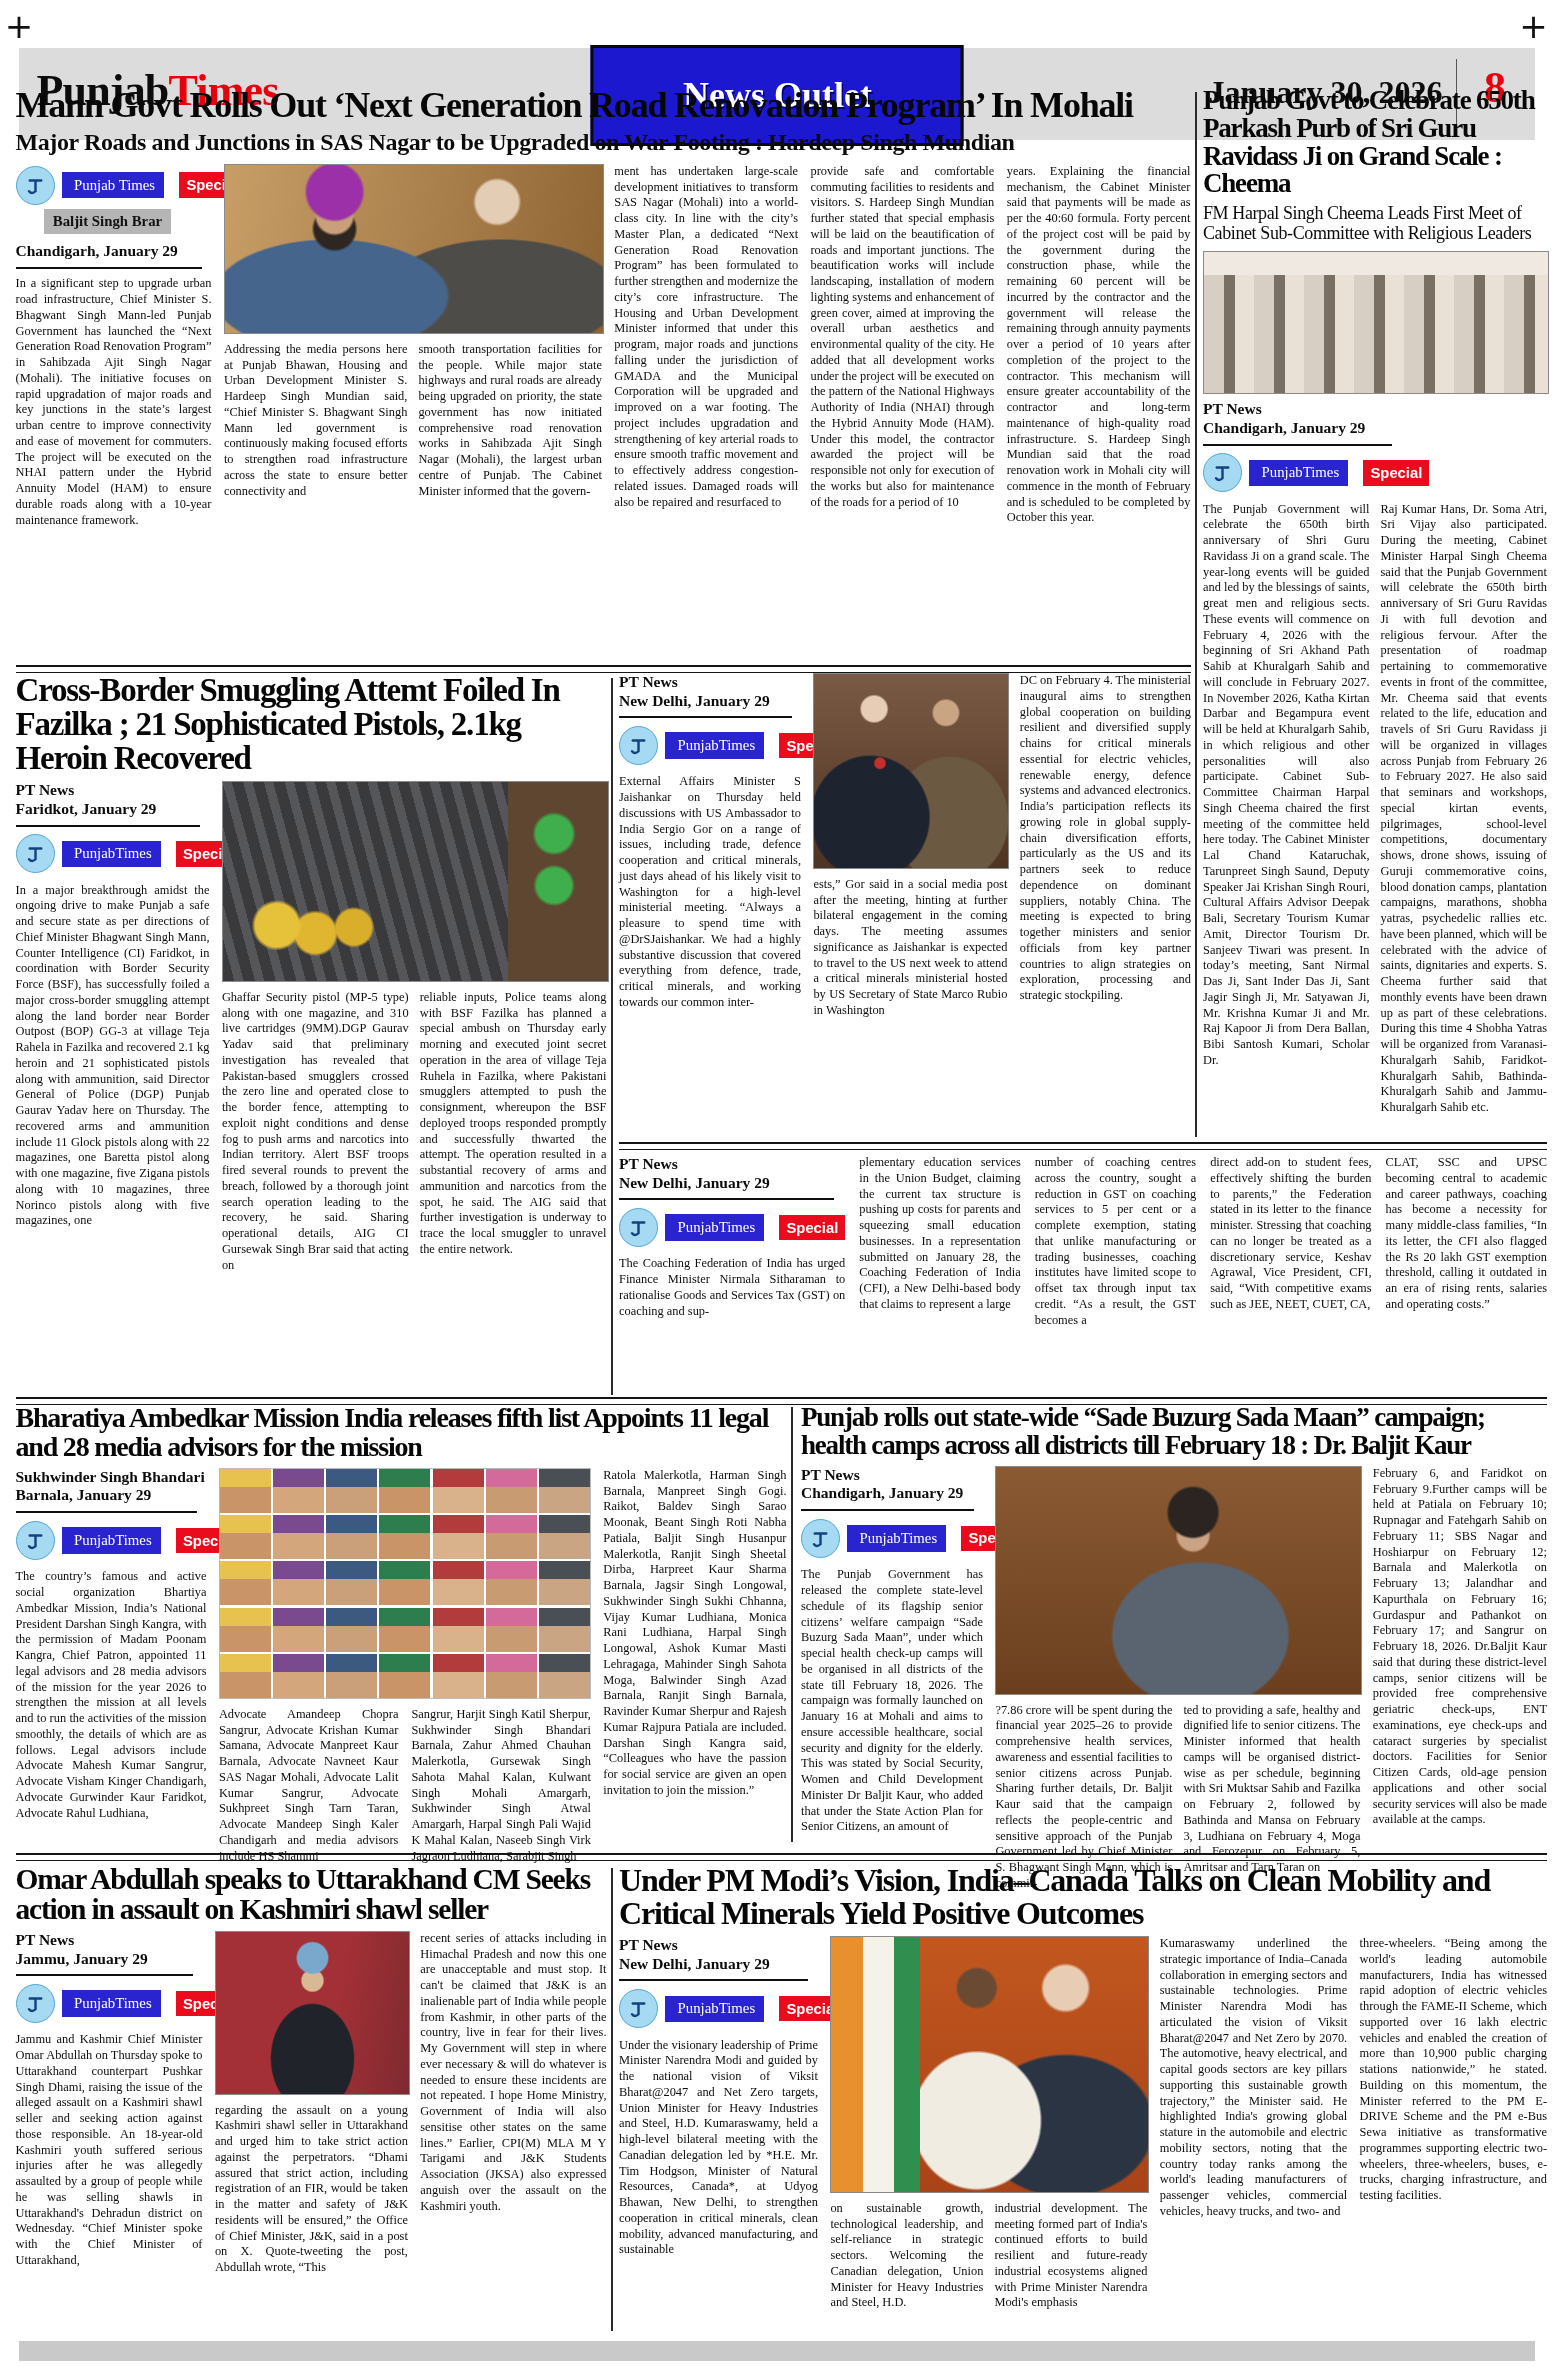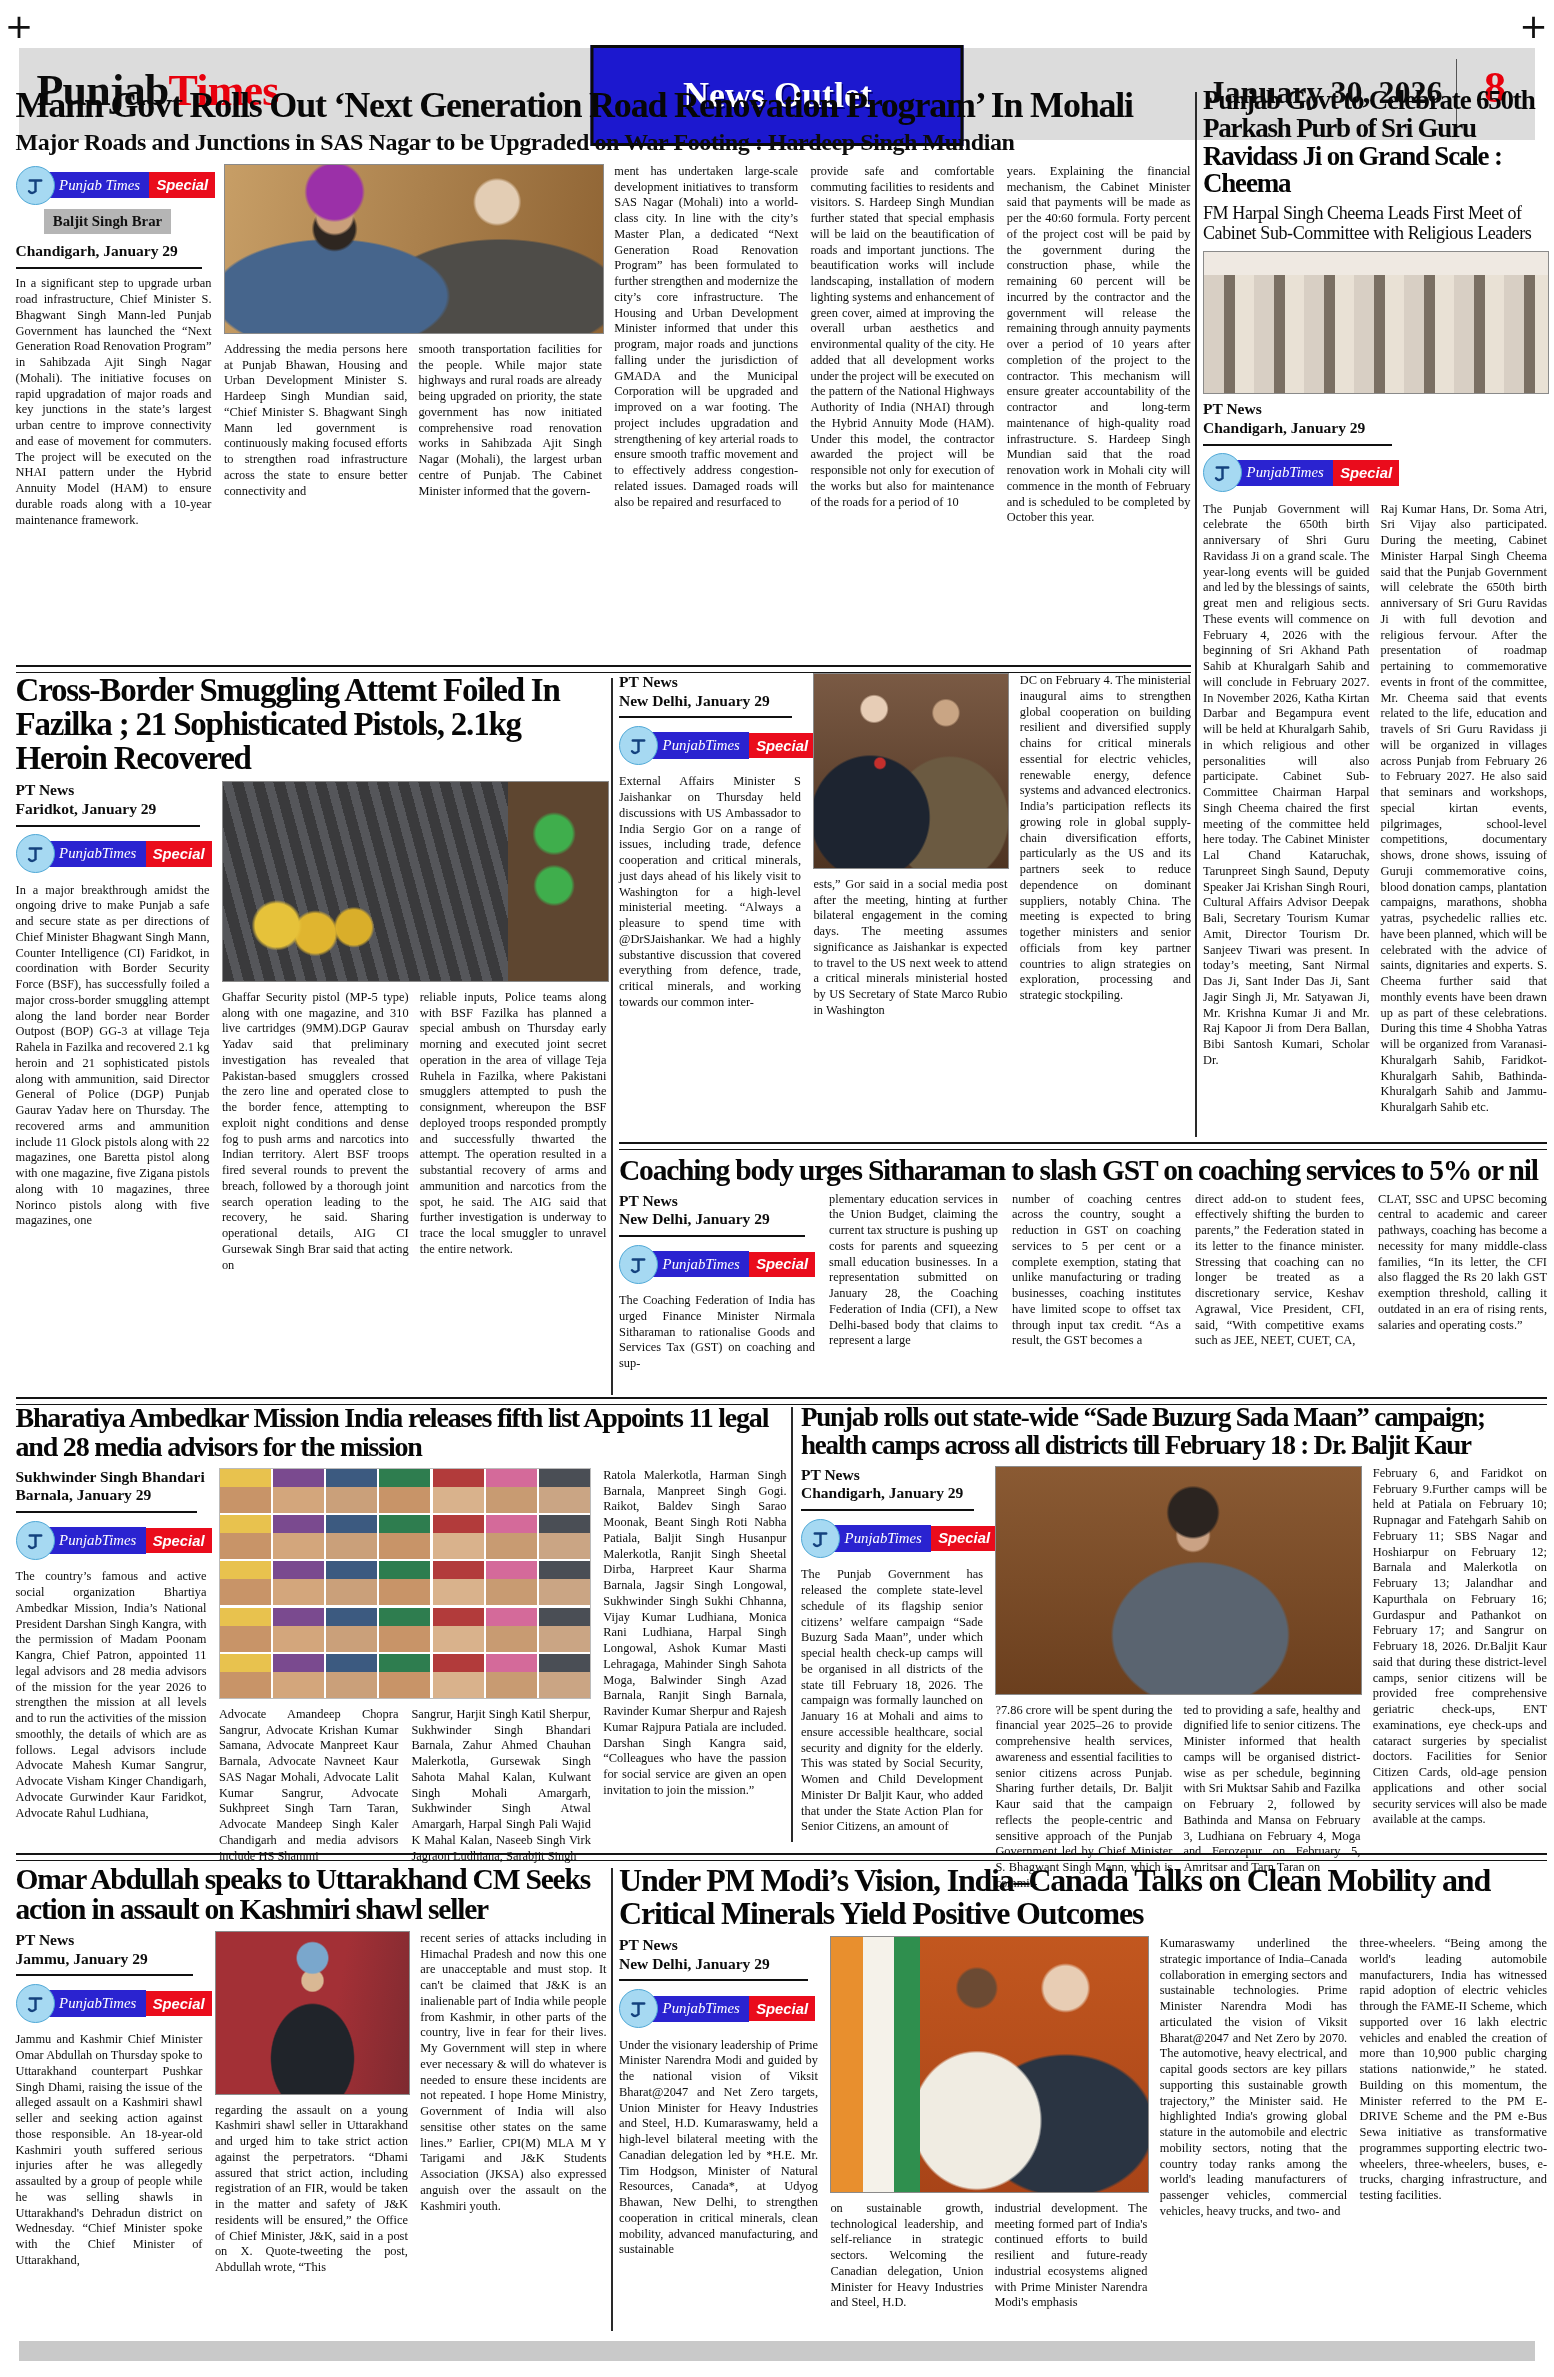--- a/index.html
+++ b/index.html
@@ -17,21 +17,21 @@
   .mh-sep{position:absolute;right:78px;top:11px;width:1.6px;height:70px;background:#555;}
   .mh-page{position:absolute;right:29.5px;top:14px;font-size:44px;font-weight:bold;color:#e8000d;}
   
   .art{position:absolute;}
   .hl{font-weight:bold;color:#070707;letter-spacing:-1.2px;line-height:1.03;margin:0 0 6.2px 0;}
   .sub{font-weight:bold;letter-spacing:-0.4px;line-height:1.08;margin:0 0 7.8px 0;}
   .row{display:flex;gap:12.4px;align-items:flex-start;}
   .txt{text-align:justify;font-size:12.4px;line-height:1.27;color:#0d0d0d;}
   .pt{font-size:15.5px;font-weight:bold;line-height:1.2;}
   .rule{border-bottom:2.3px solid #101010;margin:6.2px 0 7.8px 0;width:95%;}
-  .badge{display:flex;align-items:center;gap:0;margin:1.6px 0 9.3px 0;font-style:italic;}
+  .badge{display:flex;align-items:center;gap:15px;margin:1.6px 0 9.3px 0;}
   .ptlogo{width:37px;height:37px;border-radius:50%;background:#a6d9f2;border:1.6px solid #4fa8d6;
         flex:0 0 auto;display:flex;align-items:center;justify-content:center;margin-right:-7.8px;z-index:2;}
   .bb{background:#2a23d0;color:#fff;font-size:14.8px;padding:4.7px 9.3px 4.7px 12.4px;white-space:nowrap;}
   .bs{background:#ea0c1c;color:#fff;font-size:14.8px;font-weight:bold;padding:4.7px 7px;
         font-family:"Liberation Sans",sans-serif;white-space:nowrap;}
   .author{background:#b5b5b5;color:#111;font-weight:bold;font-size:14.8px;padding:3.9px 9.3px;margin:-4.7px 0 7.8px 28px;width:fit-content;}
   .photo{border:0.8px solid #8a8a8a;width:100%;}
   
   .ph-mann{height:168px;background:
     radial-gradient(circle at 29% 16%, #9b30a8 0 9%, rgba(0,0,0,0) 10%),
@@ -215,21 +215,20 @@
       </div>
       <div style="width:194px;flex:0 0 auto;">
         <div class="photo ph-shake"></div>
         <div class="txt" style="margin-top:7.8px;">ests,” Gor said in a social media post after the meeting, hinting at further bilateral engagement in the coming days. The meeting assumes significance as Jaishankar is expected to travel to the US next week to attend a critical minerals ministerial hosted by US Secretary of State Marco Rubio in Washington</div>
       </div>
       <div class="txt" style="flex:1;">DC on February 4. The ministerial inaugural aims to strengthen global cooperation on building resilient and diversified supply chains for critical minerals essential for electric vehicles, renewable energy, defence systems and advanced electronics. India’s participation reflects its growing role in global supply-chain diversification efforts, particularly as the US and its partners seek to reduce dependence on dominant suppliers, notably China. The meeting is expected to bring together ministers and senior officials from key partner countries to align strategies on exploration, processing and strategic stockpiling.</div>
     </div>
   </section>
 
   <section class="art" style="left:619px;top:1155px;width:928px;height:241px;">
-    <h1 class="hl" style="font-size:29.5px;">Coaching body urges Sitharaman to slash GST on coaching services to 5% or nil</h1>
     <div class="row" style="gap:14px;">
       <div style="flex:1;">
         <div class="pt">PT News</div>
         <div class="pt">New Delhi, January 29</div>
         <div class="rule"></div>
         <div class="badge">
           <span class="ptlogo">
               <svg width="23" height="23" viewBox="0 0 32 32">
                 <path d="M8 9 h16 M16 9 v15 q-5 5 -9 0" fill="none" stroke="#14427e" stroke-width="3.4" stroke-linecap="round"></path>
               </svg>

